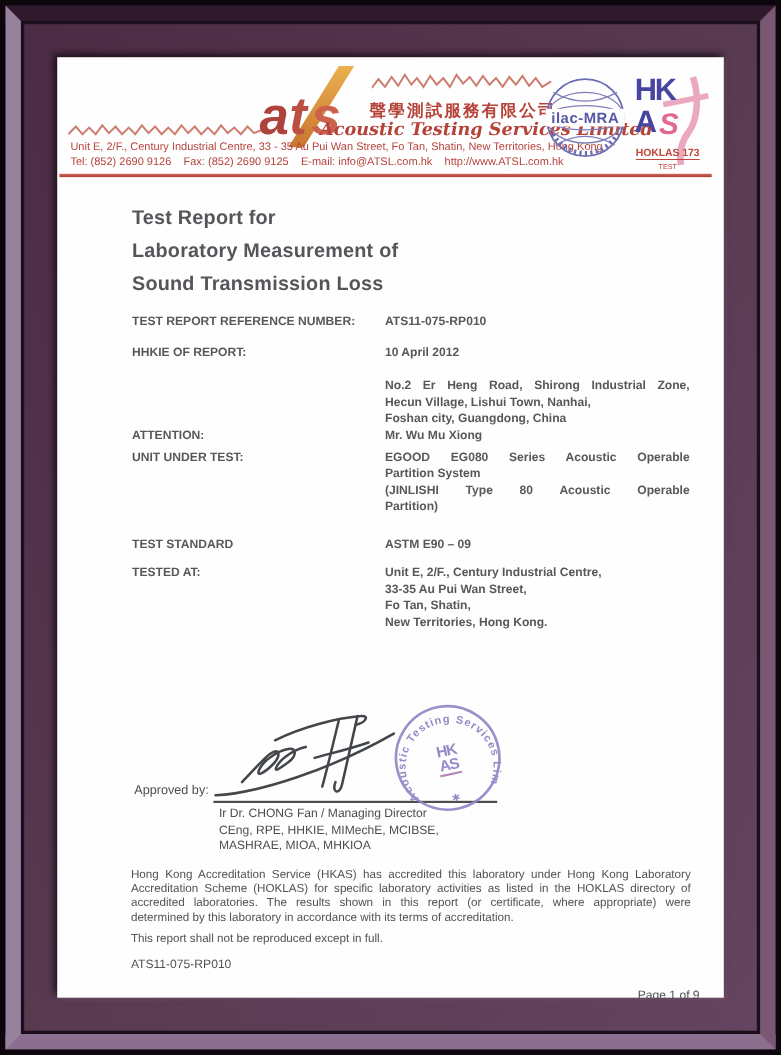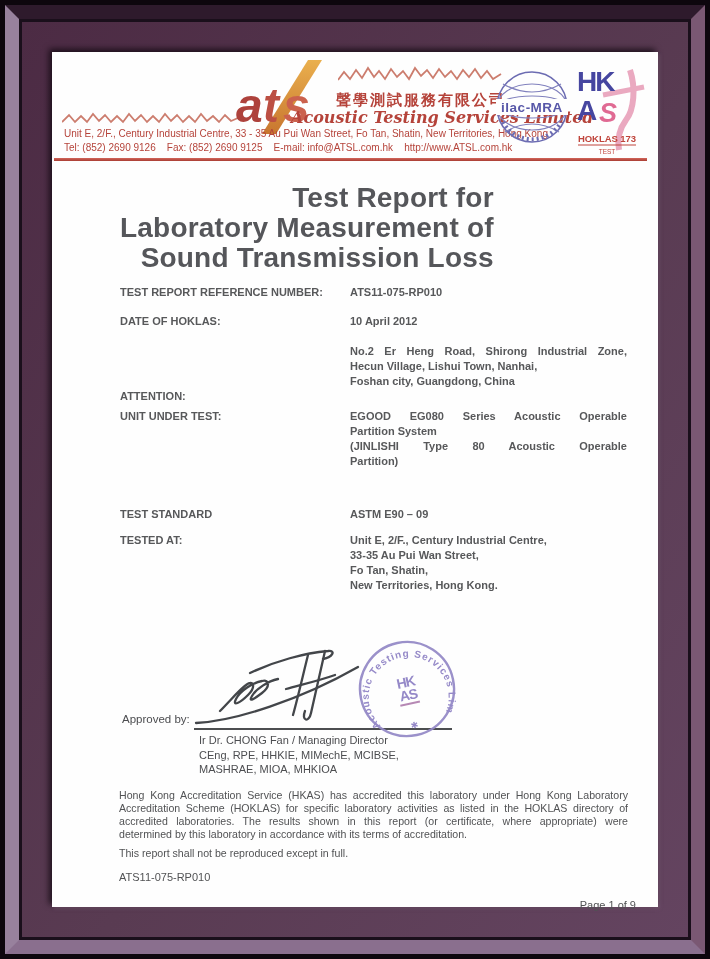--- a/index.html
+++ b/index.html
@@ -15,28 +15,28 @@
   .page{position:relative;width:100%;height:100%;background:#fefefe;
     box-shadow:-3px -3px 6px rgba(12,5,12,.75), 2px 2px 3px rgba(130,100,125,.4);}
   .addr{position:absolute;left:12px;font-size:10px;line-height:14px;color:#b5433a;white-space:pre;}
   .chinese{position:absolute;left:284px;top:39px;font-size:15px;font-weight:bold;
     letter-spacing:2px;color:#b5433a;}
   .eng-script{position:absolute;left:239px;top:56px;font-family:"DejaVu Serif",serif;
     font-style:italic;font-weight:bold;font-size:16px;color:#b5433a;}
   .rule{position:absolute;left:2px;top:106px;width:593px;height:3px;
     background:linear-gradient(#d2675c,#a93c32);}
   
-  .title{position:absolute;left:68px;top:131px;font-size:28px;font-weight:bold;
-    color:#55565a;line-height:30px;letter-spacing:.2px;text-align:right;}
+  .title{position:absolute;left:68px;top:131px;font-size:18px;font-weight:bold;
+    color:#55565a;line-height:30px;letter-spacing:.2px;}
   .details{position:absolute;left:68px;top:233px;width:507px;font-size:11px;
     font-weight:bold;color:#57585a;}
   .drow{display:grid;grid-template-columns:230px 277px;line-height:15px;}
   .jl{text-align:justify;text-align-last:justify;}
   .mb14{margin-bottom:14px}.mb15{margin-bottom:15px}.mb8{margin-bottom:8px}
-  .mb5{margin-bottom:5px}.mb27{margin-bottom:38px}.mb11{margin-bottom:11px}
+  .mb5{margin-bottom:5px}.mb27{margin-bottom:19px}.mb11{margin-bottom:11px}
   
   .approved{position:absolute;left:70px;top:661px;font-size:11.5px;color:#4c4d50;}
   .sigline{position:absolute;left:142px;top:676px;width:258px;height:2px;background:#4c4e50;}
   .names{position:absolute;left:147px;top:681px;font-size:11px;line-height:14.5px;color:#4c4d50;}
   .sig-svg{position:absolute;left:138px;top:593px;}
   .stamp-svg{position:absolute;left:303px;top:585px;transform:rotate(-12deg);opacity:.92;}
   
   .notice{position:absolute;left:67px;top:737px;width:509px;font-size:10.6px;
     line-height:13px;color:#515254;}
   .repro{position:absolute;left:67px;top:795px;font-size:10.6px;color:#515254;}
@@ -108,33 +108,34 @@
       <div>Laboratory Measurement of</div>
       <div>Sound Transmission Loss</div>
     </div>
 
     <div class="details">
       <div class="drow mb14">
         <div>TEST REPORT REFERENCE NUMBER:</div>
         <div>ATS11-075-RP010</div>
       </div>
       <div class="drow mb15">
-        <div>DATE OF HOKLAS:</div>
+        <div>HHKIE OF REPORT:</div>
         <div>10 April 2012</div>
       </div>
       <div class="drow">
         <div></div>
         <div>
           <div class="jl">No.2 Er Heng Road, Shirong Industrial Zone,</div>
           <div>Hecun Village, Lishui Town, Nanhai,</div>
           <div>Foshan city, Guangdong, China</div>
         </div>
       </div>
       <div class="drow mb5">
         <div>ATTENTION:</div>
+        <div>Mr. Wu Mu Xiong</div>
       </div>
       <div class="drow mb27">
         <div>UNIT UNDER TEST:</div>
         <div>
           <div class="jl">EGOOD EG080 Series Acoustic Operable</div>
           <div>Partition System</div>
           <div class="jl">(JINLISHI Type 80 Acoustic Operable</div>
           <div>Partition)</div>
         </div>
       </div>

